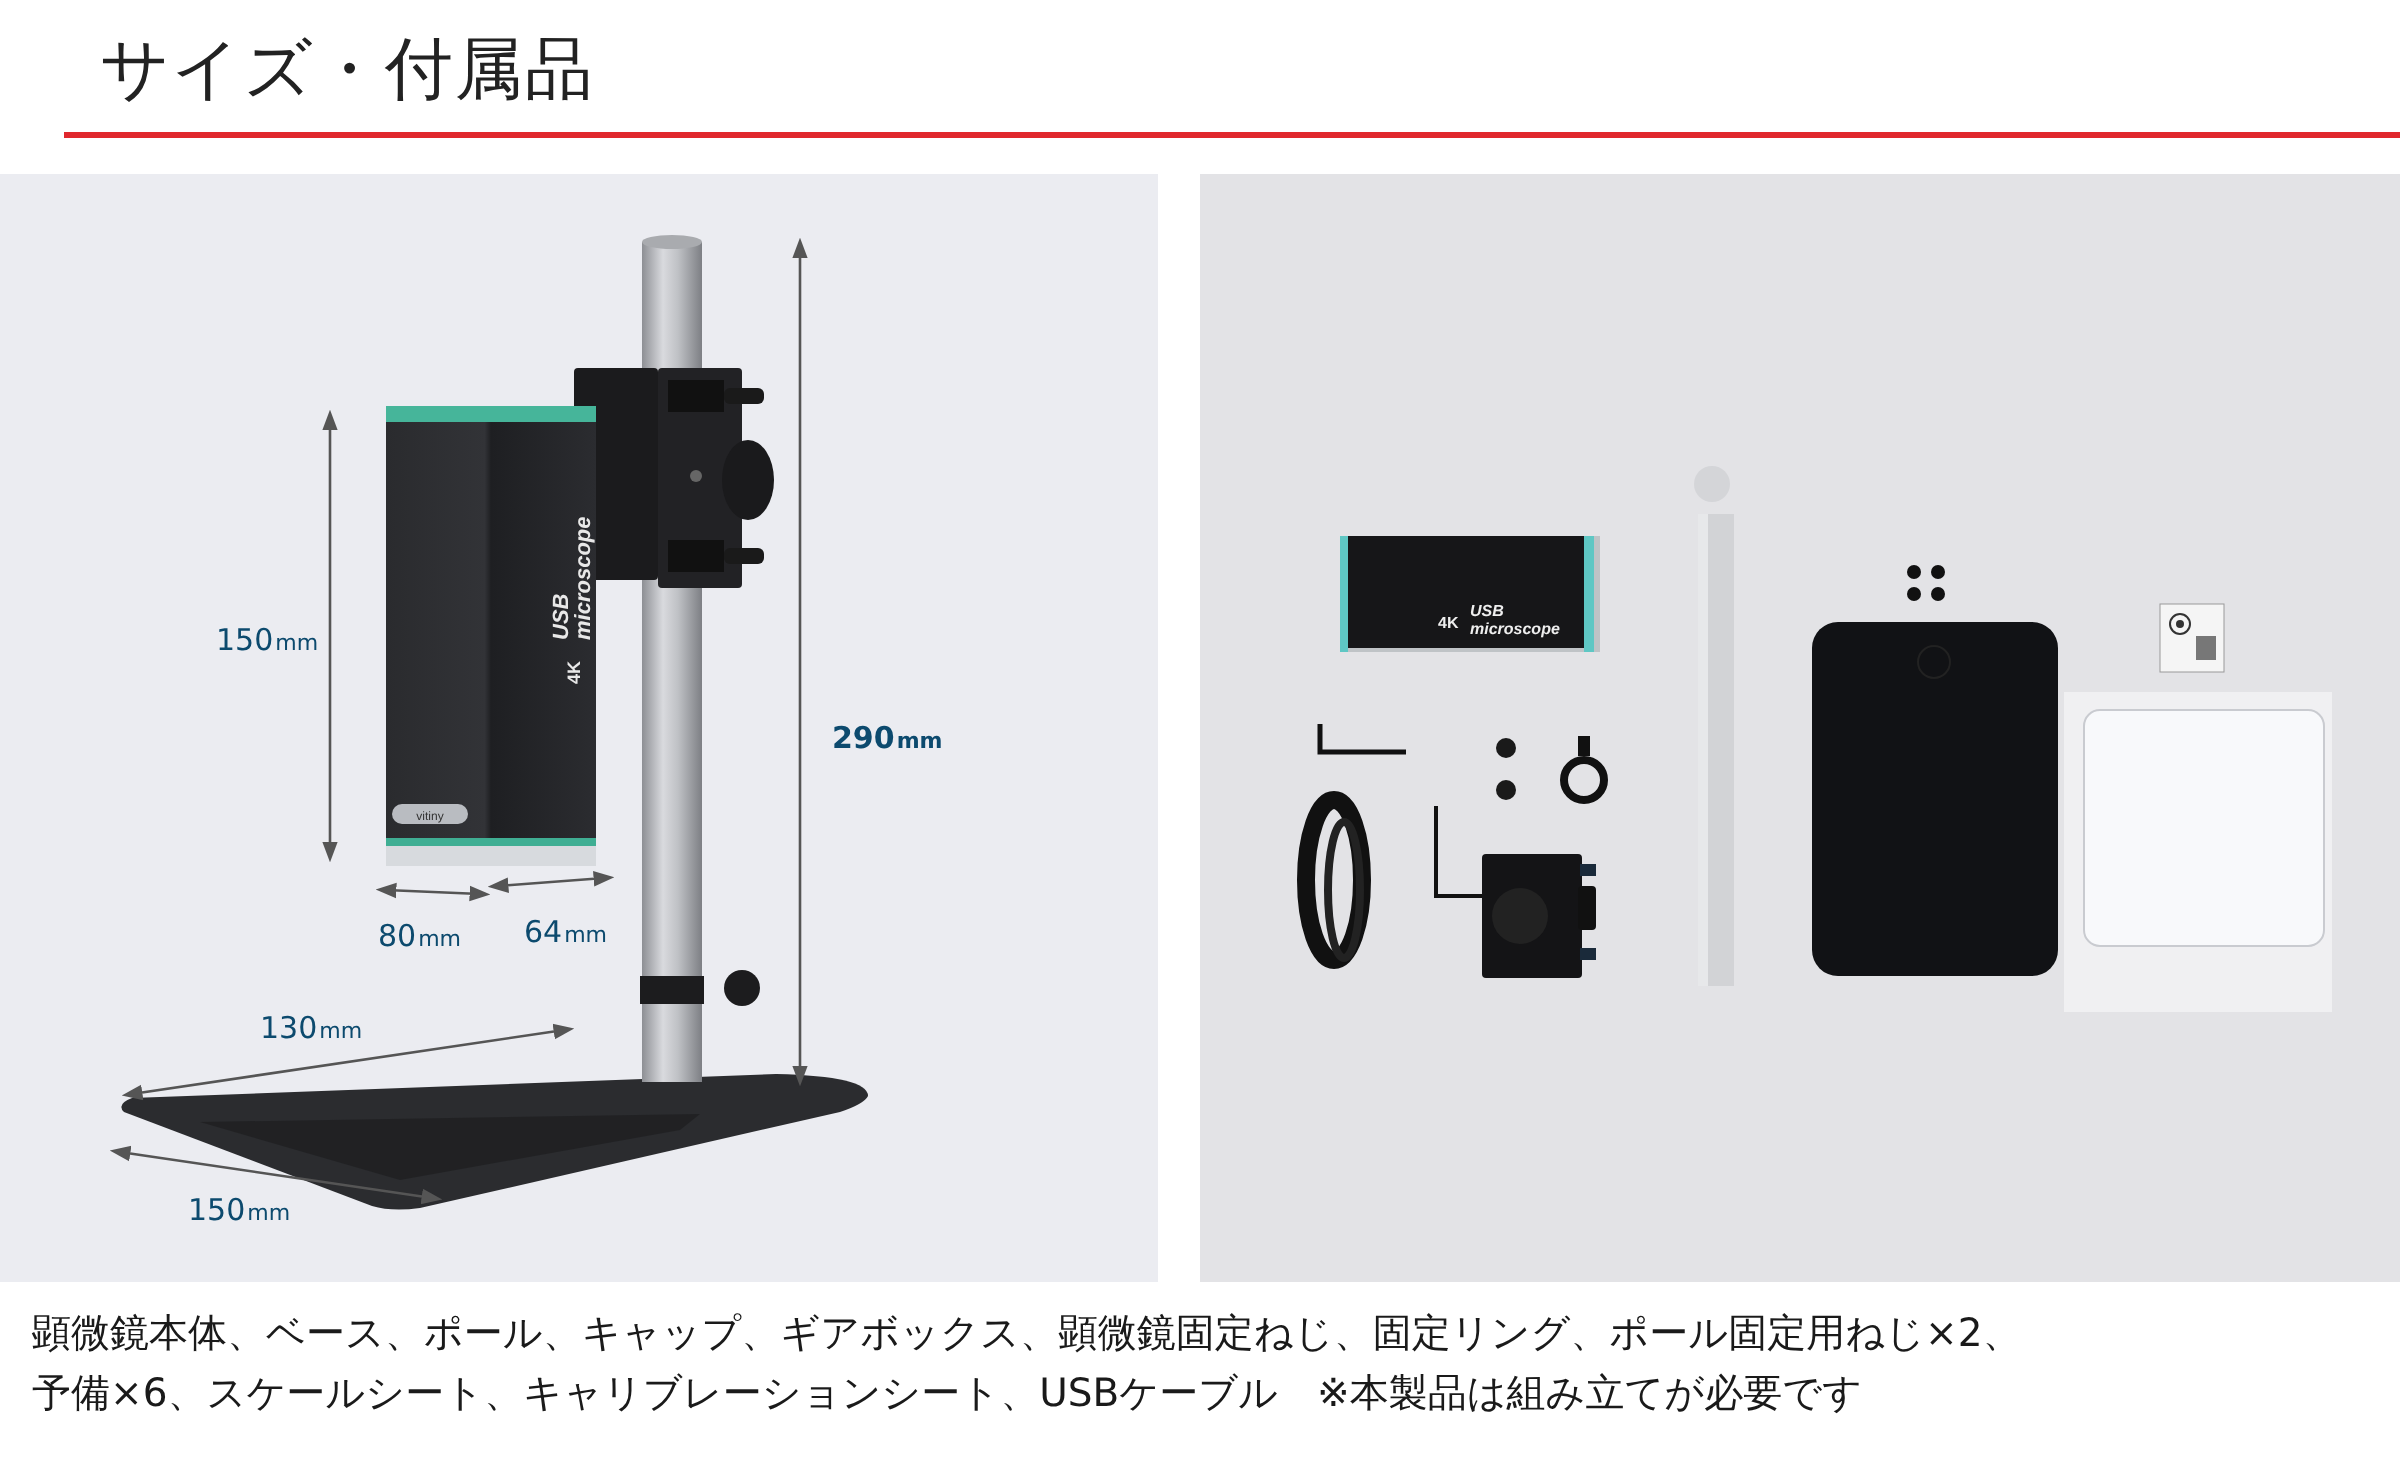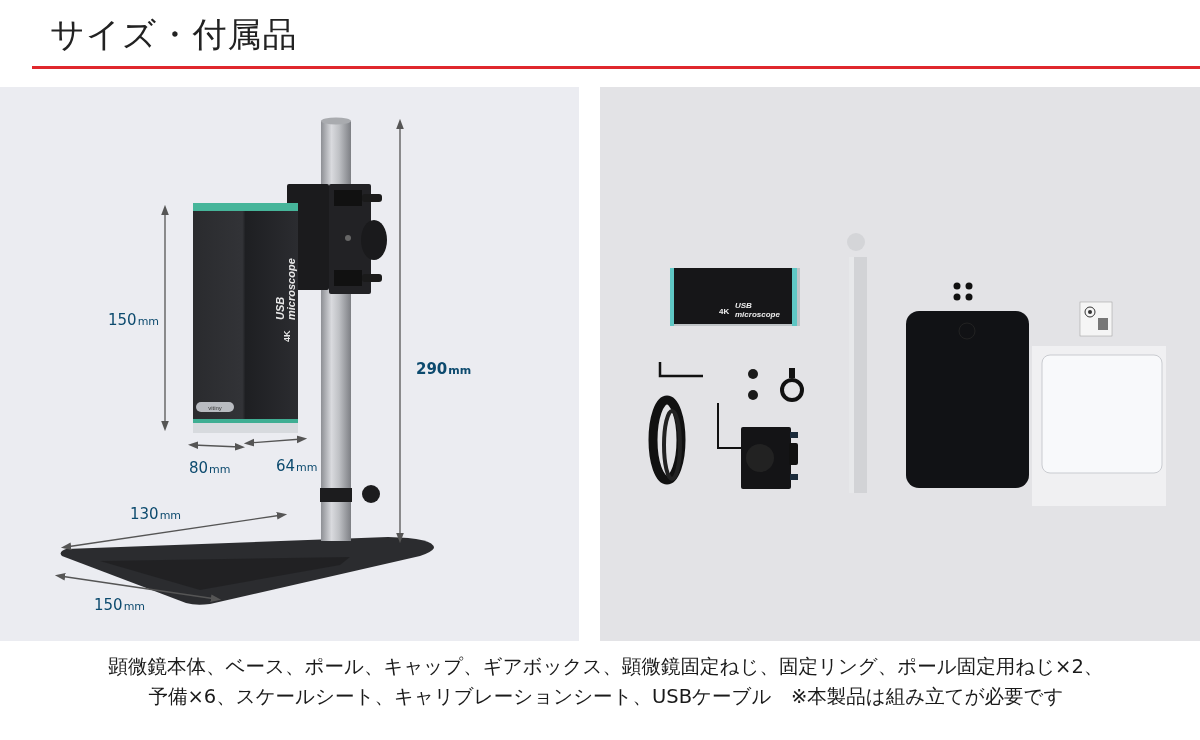--- a/index.html
+++ b/index.html
@@ -10,21 +10,21 @@
   .header-title { position: absolute; left: 18px; top: 12px; font-size: 34px; font-weight: normal; letter-spacing: 1px; color: #222; }
   .header-rule { position: absolute; left: 0; top: 66px; width: 1200px; height: 3px; background: #e0282d; }
 
   .panel { position: absolute; top: 87px; height: 554px; overflow: hidden; }
   .panel-left { left: 0; width: 579px; background: #ebecf1; }
   .panel-right { left: 600px; width: 600px; background: #e3e3e6; }
 
   .dim-label { position: absolute; font-size: 15px; color: #0c4a6e; white-space: nowrap; }
   .dim-label .unit { font-size: 11px; margin-left: 1px; }
 
-  .caption { position: absolute; left: 16px; top: 652px; width: 1180px; font-size: 19.5px; line-height: 30px; color: #1a1a1a; text-align: center; }
+  .caption { position: absolute; left: 16px; top: 652px; width: 1180px; font-size: 19.5px; line-height: 30px; color: #1a1a1a; }
   .caption-line { white-space: nowrap; }
 
   .watermark { position: absolute; left: 228px; top: 562px; font-size: 30px; letter-spacing: 2px; color: rgba(255,255,255,0.7); font-family: "Liberation Sans", sans-serif; white-space: nowrap; }
   .watermark b { font-weight: bold; }
 </style>
 </head>
 <body>
 
 <div class="header">
   <div class="header-title">サイズ・付属品</div>
@@ -84,21 +84,21 @@
     <line x1="400" y1="124" x2="400" y2="538" stroke="#555" stroke-width="1.3" marker-start="url(#ah)" marker-end="url(#ah)"></line>
     <line x1="193" y1="445" x2="240" y2="447" stroke="#555" stroke-width="1.3" marker-start="url(#ah)" marker-end="url(#ah)"></line>
     <line x1="249" y1="443" x2="302" y2="439" stroke="#555" stroke-width="1.3" marker-start="url(#ah)" marker-end="url(#ah)"></line>
     <line x1="66" y1="547" x2="282" y2="515" stroke="#555" stroke-width="1.3" marker-start="url(#ah)" marker-end="url(#ah)"></line>
     <line x1="60" y1="576" x2="216" y2="599" stroke="#555" stroke-width="1.3" marker-start="url(#ah)" marker-end="url(#ah)"></line>
   </svg>
 
   <div class="dim-label" style="left:108px; top:224px;"><span>150</span><span class="unit">mm</span></div>
   <div class="dim-label" style="left:416px; top:273px;font-weight:bold;"><span>290</span><span class="unit">mm</span></div>
   <div class="dim-label" style="left:189px; top:372px;"><span>80</span><span class="unit">mm</span></div>
-  <div class="dim-label" style="left:276px; top:370px;"><span>64</span><span class="unit">mm</span></div>
+  <div class="dim-label" style="left:262px; top:370px;"><span>64</span><span class="unit">mm</span></div>
   <div class="dim-label" style="left:130px; top:418px;"><span>130</span><span class="unit">mm</span></div>
   <div class="dim-label" style="left:94px; top:509px;"><span>150</span><span class="unit">mm</span></div>
 
 </div>
 
 <div class="panel panel-right">
   <svg width="600" height="554" viewBox="600 87 600 554" xmlns="http://www.w3.org/2000/svg">
 
     <g>
       <rect x="670" y="268" width="130" height="58" fill="#bfc3c6"></rect>

